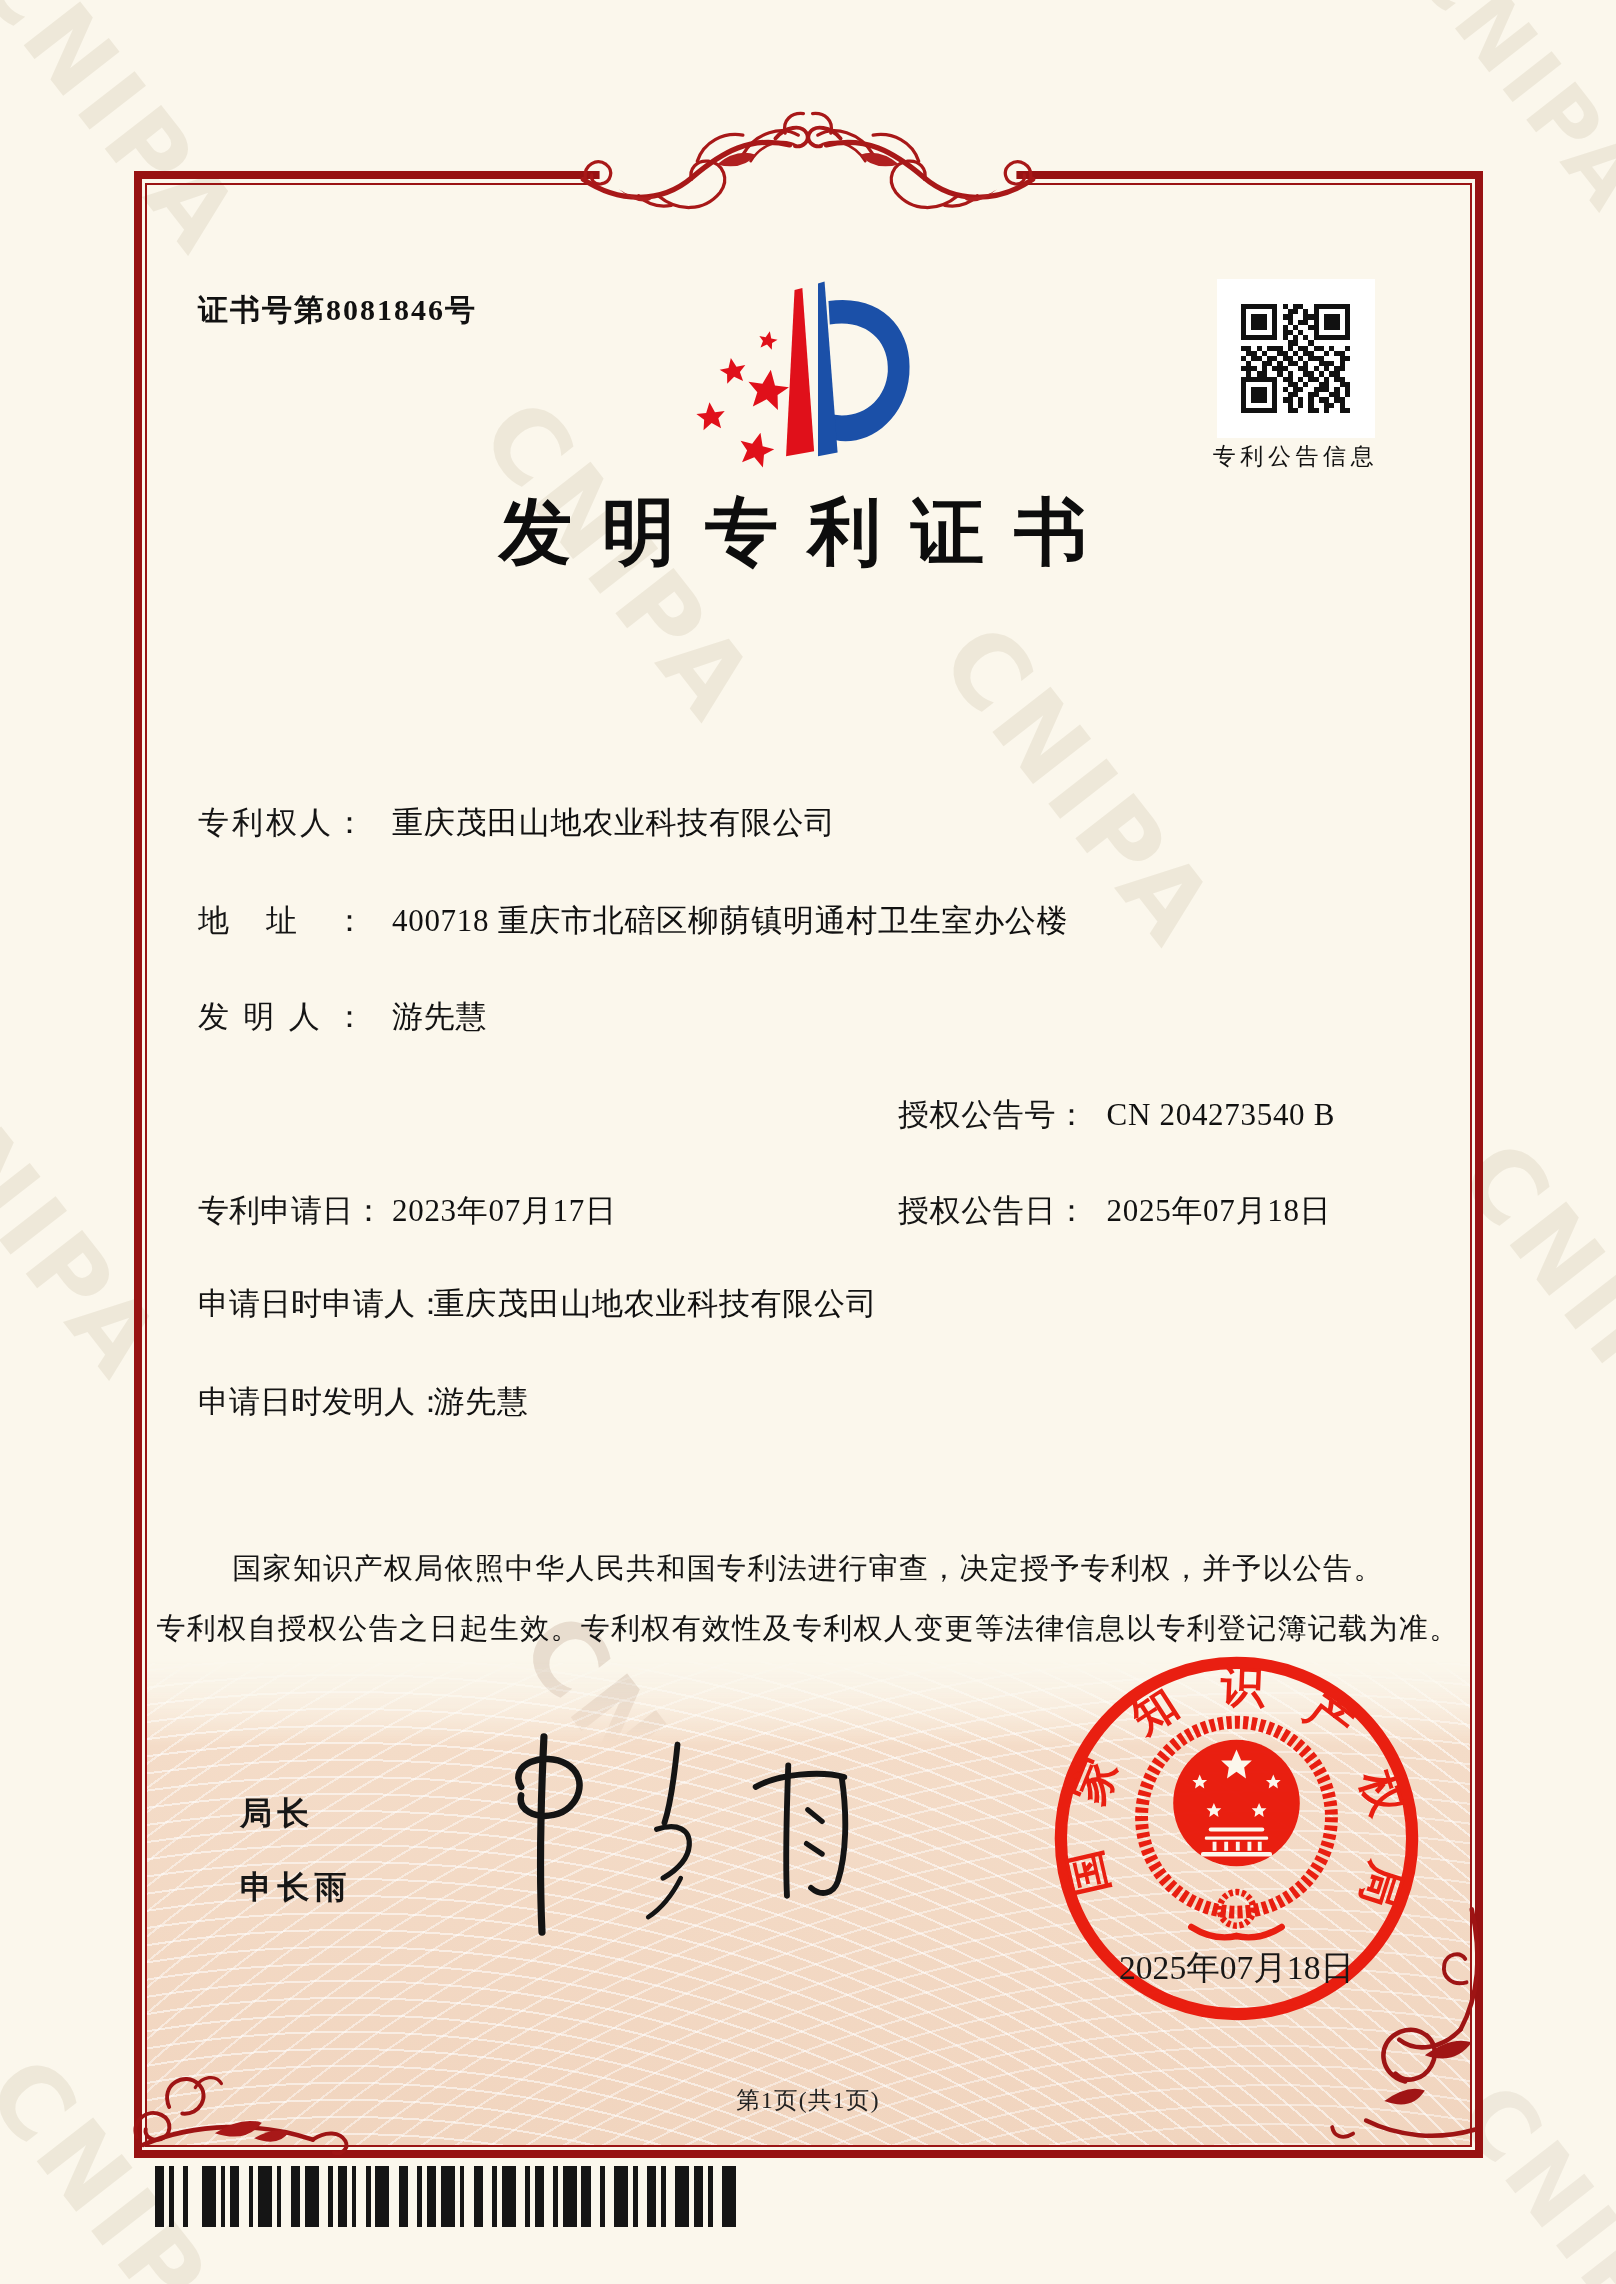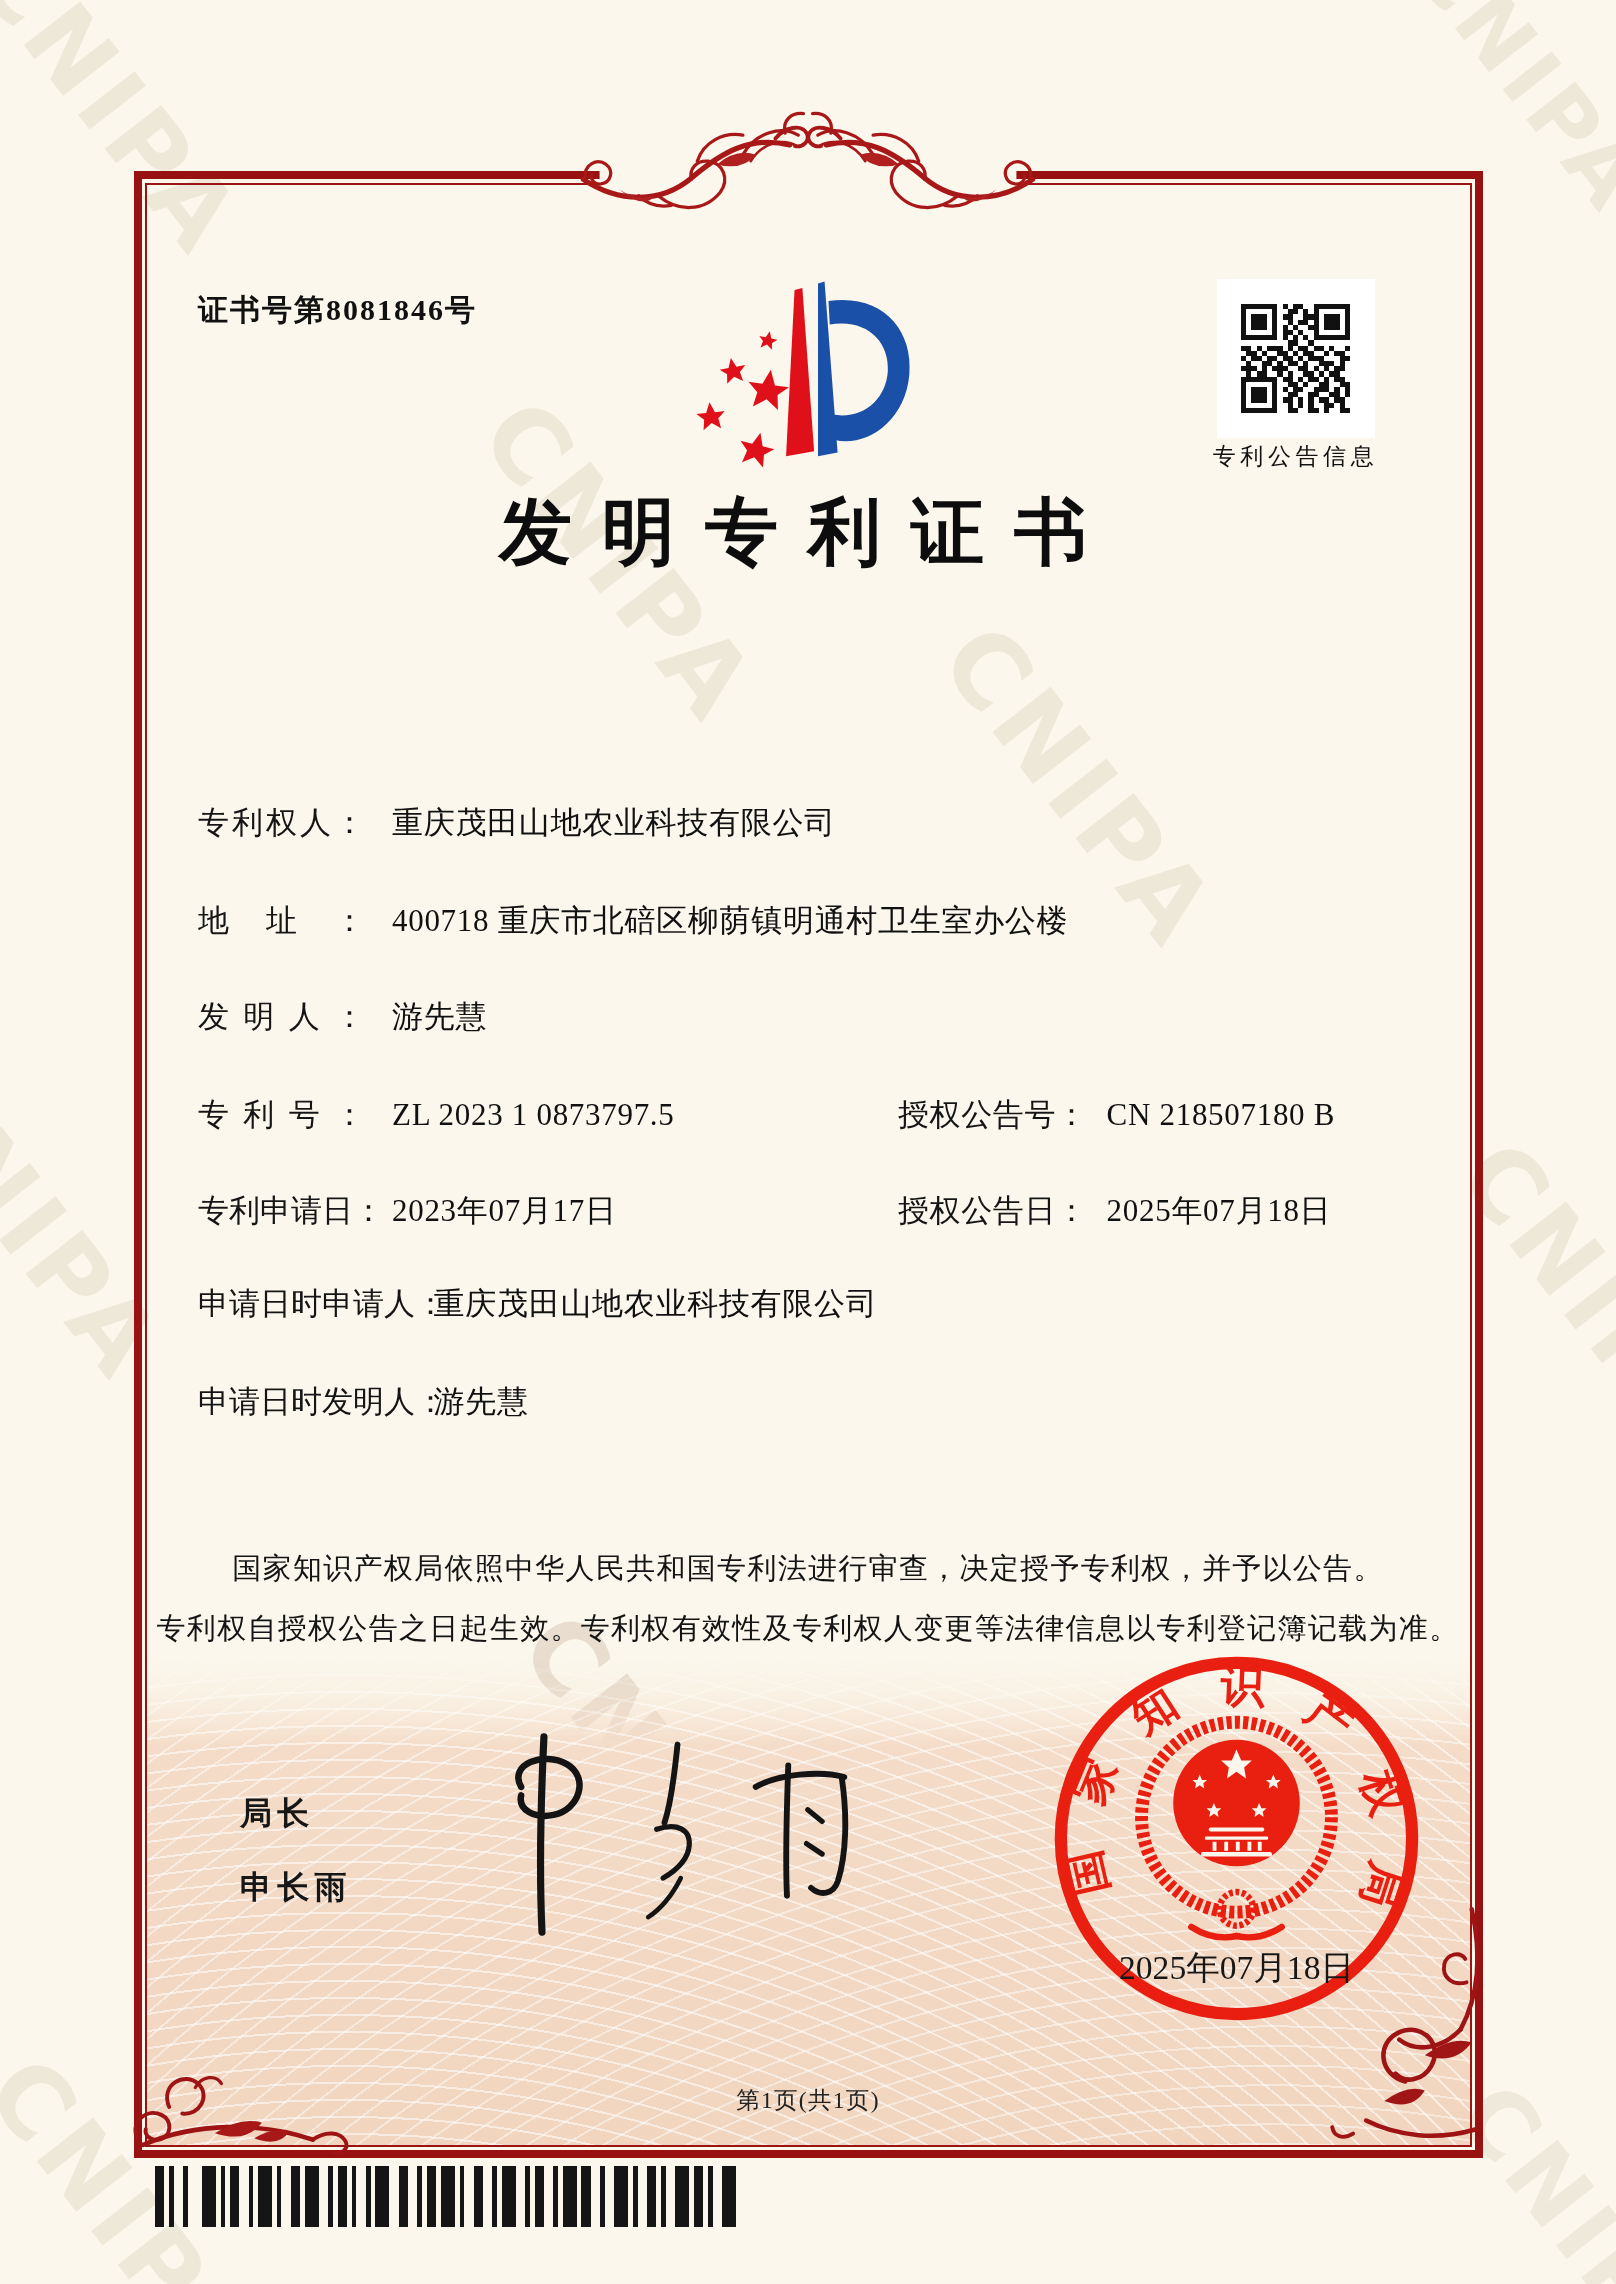--- a/index.html
+++ b/index.html
@@ -209,25 +209,22 @@
 
   <div class="row" style="top:805px">
     <span class="lbl w256">专利权人：</span><span class="val">重庆茂田山地农业科技有限公司</span>
   </div>
   <div class="row" style="top:903px">
     <span class="lbl w256">地址：</span><span class="val">400718 重庆市北碚区柳荫镇明通村卫生室办公楼</span>
   </div>
   <div class="row" style="top:999px">
     <span class="lbl w256">发明人：</span><span class="val">游先慧</span>
   </div>
-  <div class="row" style="top:1097px">
-    <span class="lbl w256">专利号：</span><span class="val">ZL 2023 1 0873797.5</span>
-  </div>
   <div class="row right" style="top:1097px">
-    <span class="lbl w290">授权公告号：</span><span class="val-tight">CN 218507180 B</span>
+    <span class="lbl w290">授权公告号：</span><span class="val-tight">CN 204273540 B</span>
   </div>
   <div class="row" style="top:1193px">
     <span class="lbl w256">专利申请日：</span><span class="val">2023年07月17日</span>
   </div>
   <div class="row right" style="top:1193px">
     <span class="lbl w290">授权公告日：</span><span class="val-tight">2025年07月18日</span>
   </div>
   <div class="row" style="top:1286px">
     <span class="lbl w332">申请日时申请人：</span><span class="val-tight">重庆茂田山地农业科技有限公司</span>
   </div>

